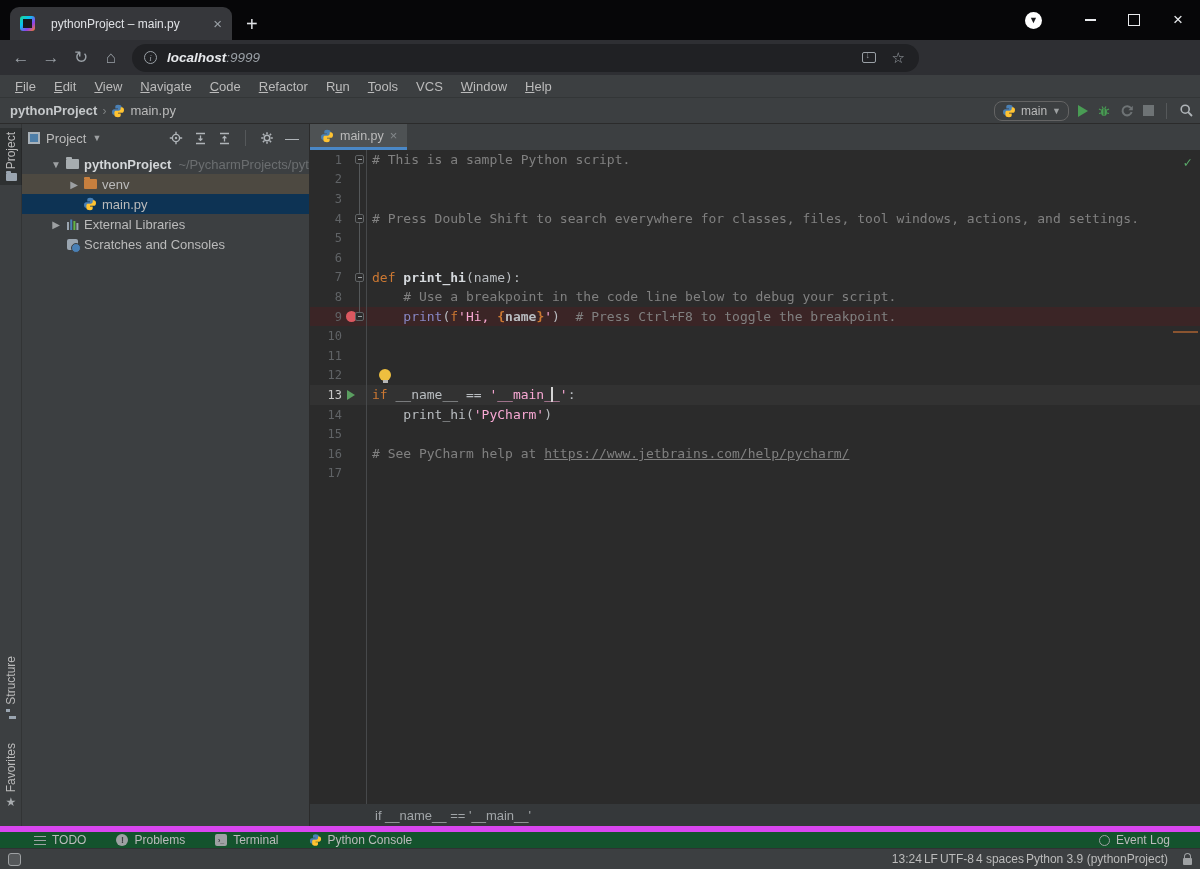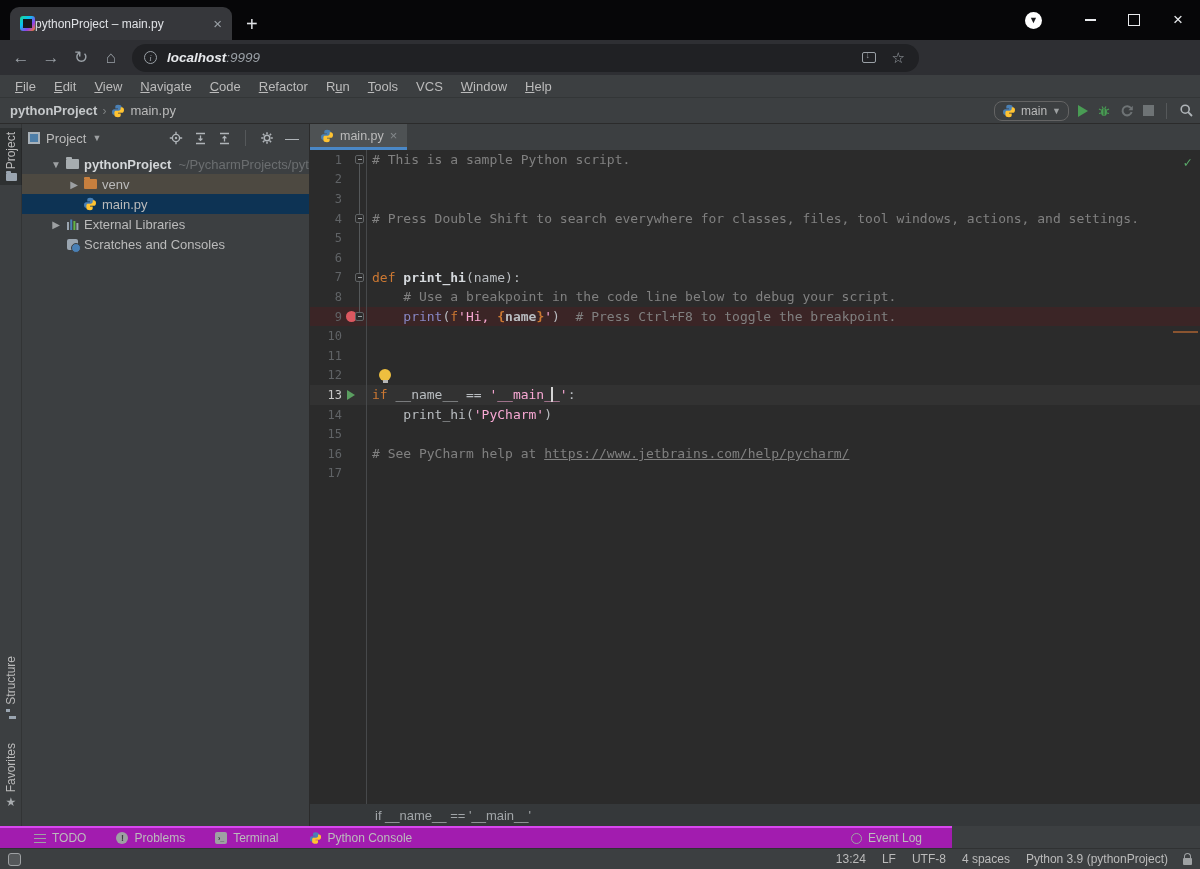--- a/index.html
+++ b/index.html
@@ -7,21 +7,21 @@
               font-family:"Liberation Sans", sans-serif; }
   #screen { position:relative; width:1200px; height:869px; }
 
   
   .tabstrip { position:absolute; left:0; top:0; width:1200px; height:40px; background:#060608; display:flex; align-items:flex-end; }
   .btab { position:relative; margin-left:10px; width:222px; height:33px; background:#36373b; border-radius:9px 9px 0 0;
           display:flex; align-items:center; padding:0 8px 0 10px; }
   .favicon { width:15px; height:15px; border-radius:3px; position:relative; flex:0 0 auto;
              background:linear-gradient(135deg,#21d789 0%,#07c3f2 35%,#8f41e9 68%,#fc801d 100%); }
   .favicon::after { content:''; position:absolute; left:3px; top:3px; width:9px; height:9px; background:#17181b; }
-  .btab-title { color:#dfe1e5; font-size:12px; margin-left:0; white-space:nowrap; overflow:hidden; flex:1; }
+  .btab-title { color:#dfe1e5; font-size:12px; margin-left:16px; white-space:nowrap; overflow:hidden; flex:1; }
   .btab-close { color:#9aa0a6; font-size:15px; line-height:1; padding:0 2px; cursor:default; }
   .newtab { color:#dfe1e5; font-size:20px; margin:0 0 6px 14px; line-height:1; }
   .winctrls { position:absolute; right:0; top:0; height:40px; display:flex; align-items:center; }
   .media-btn { width:17px; height:17px; border-radius:50%; background:#fff; color:#17181b; font-size:9px;
                display:flex; align-items:center; justify-content:center; margin-right:26px; }
   .wc { width:44px; height:30px; display:flex; align-items:center; justify-content:center; color:#e8eaed; }
   .wc-min::before { content:''; width:11px; height:1.4px; background:#e8eaed; }
   .wc-max::before { content:''; width:10px; height:10px; border:1.3px solid #e8eaed; }
   .wc-close { font-size:17px; font-weight:300; }
 
@@ -128,36 +128,36 @@
   .tk-link { color:#808080; text-decoration:underline; }
   .caret { display:inline-block; width:1.6px; height:15px; background:#d4d4d4; vertical-align:text-bottom; margin:0 -0.8px; }
   .bulb { position:absolute; left:69px; top:3px; width:12px; height:12px; border-radius:50%; background:#eebf3f; z-index:4; }
   .bulb::after { content:''; position:absolute; left:3.5px; bottom:-2.5px; width:5px; height:3px; background:#b6b6b6; }
   .insp-check { position:absolute; right:8px; top:4px; color:#59a869; font-weight:bold; font-size:14px; z-index:5; }
   .stripe-mark { position:absolute; right:2px; top:181px; width:25px; height:2px; background:#8a5430; z-index:5; }
   .ebreadcrumbs { height:22px; background:#35383a; display:flex; align-items:center; padding-left:65px;
                   color:#a1a5a8; font-size:13px; }
 
   
-  .bottombar { position:absolute; left:0; top:826px; width:952px; height:22px; background:#a21caf;
-               border-top:2px solid #d946ef; display:flex; align-items:center; padding-left:34px; }
+  .bottombar { position:absolute; left:0; top:826px; width:1200px; height:22px; background:#14532d;
+               border-top:6px solid #d946ef; display:flex; align-items:center; padding-left:34px; }
   .bb-item { display:flex; align-items:center; gap:6px; margin-right:30px; color:#bbbbbb; font-size:12px; }
   .bb-right { position:absolute; right:30px; display:flex; align-items:center; gap:6px; color:#bbbbbb; font-size:12px; }
   .i-todo { width:12px; height:9px; background:repeating-linear-gradient(#9ea1a3 0 1.5px, transparent 1.5px 3.8px); }
   .i-problems { width:12px; height:12px; border-radius:50%; background:#9ea1a3; color:#3c3f41; font-size:9px; font-weight:bold;
                 display:flex; align-items:center; justify-content:center; }
   .i-terminal { width:12px; height:12px; border-radius:2px; background:#9ea1a3; color:#34373a; font-size:7px; font-weight:bold;
                 display:flex; align-items:center; justify-content:center; }
   .i-eventlog { width:11px; height:11px; border-radius:50%; border:1.6px solid #9ea1a3; }
 
   .statusbar { position:absolute; left:0; top:848px; width:1200px; height:21px; background:#3c3f41;
                border-top:1px solid #303233; display:flex; align-items:center; padding:0 8px; }
   .sb-switcher { width:13px; height:13px; border:1.6px solid #9ea1a3; border-radius:3px; background:#55585a; }
   .sb-gap { flex:1; }
-  .sb-items { display:flex; align-items:center; gap:16px; color:#bbbbbb; font-size:12px; }
+  .sb-items { display:flex; align-items:center; gap:2px; color:#bbbbbb; font-size:12px; }
   .sb-lock { width:9px; height:7px; background:#9ea1a3; border-radius:1px; position:relative; margin-left:15px; margin-top:4px; }
   .sb-lock::before { content:''; position:absolute; left:0.5px; top:-5px; width:5px; height:5px;
                      border:1.5px solid #9ea1a3; border-bottom:none; border-radius:4px 4px 0 0; }
 </style>
 </head>
 <body>
 
 <div id="screen">
 
   <div class="tabstrip">

